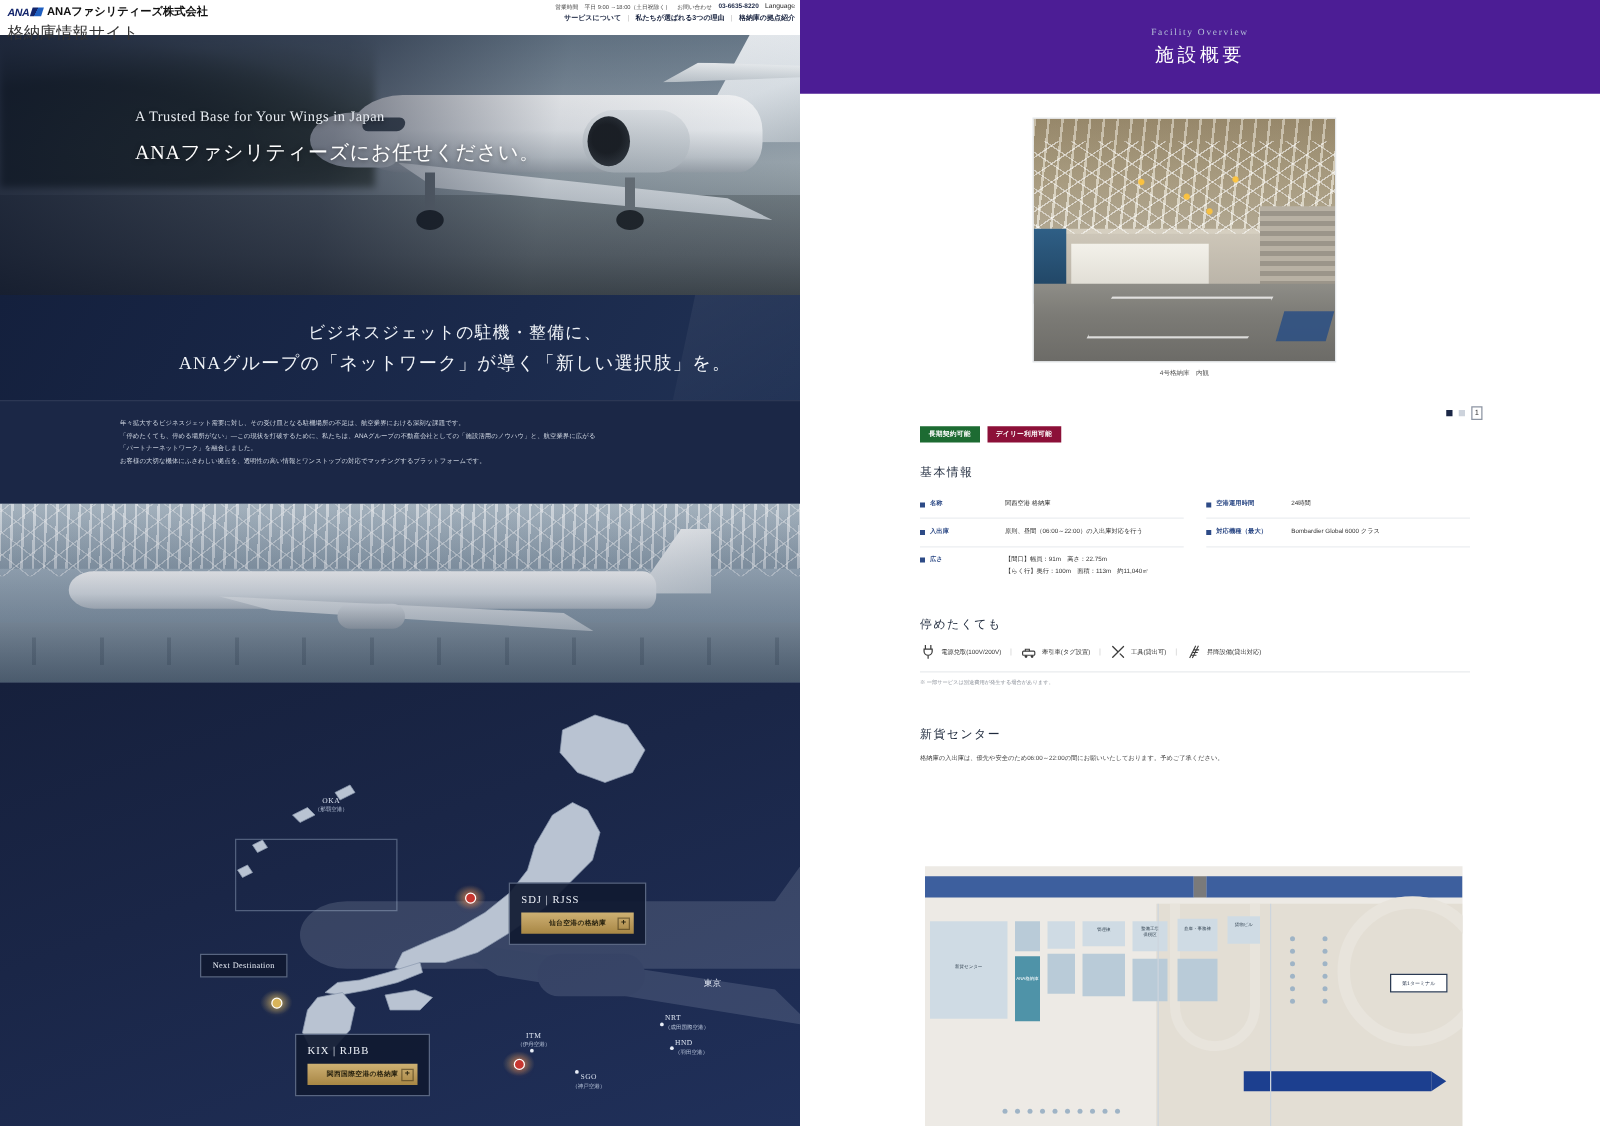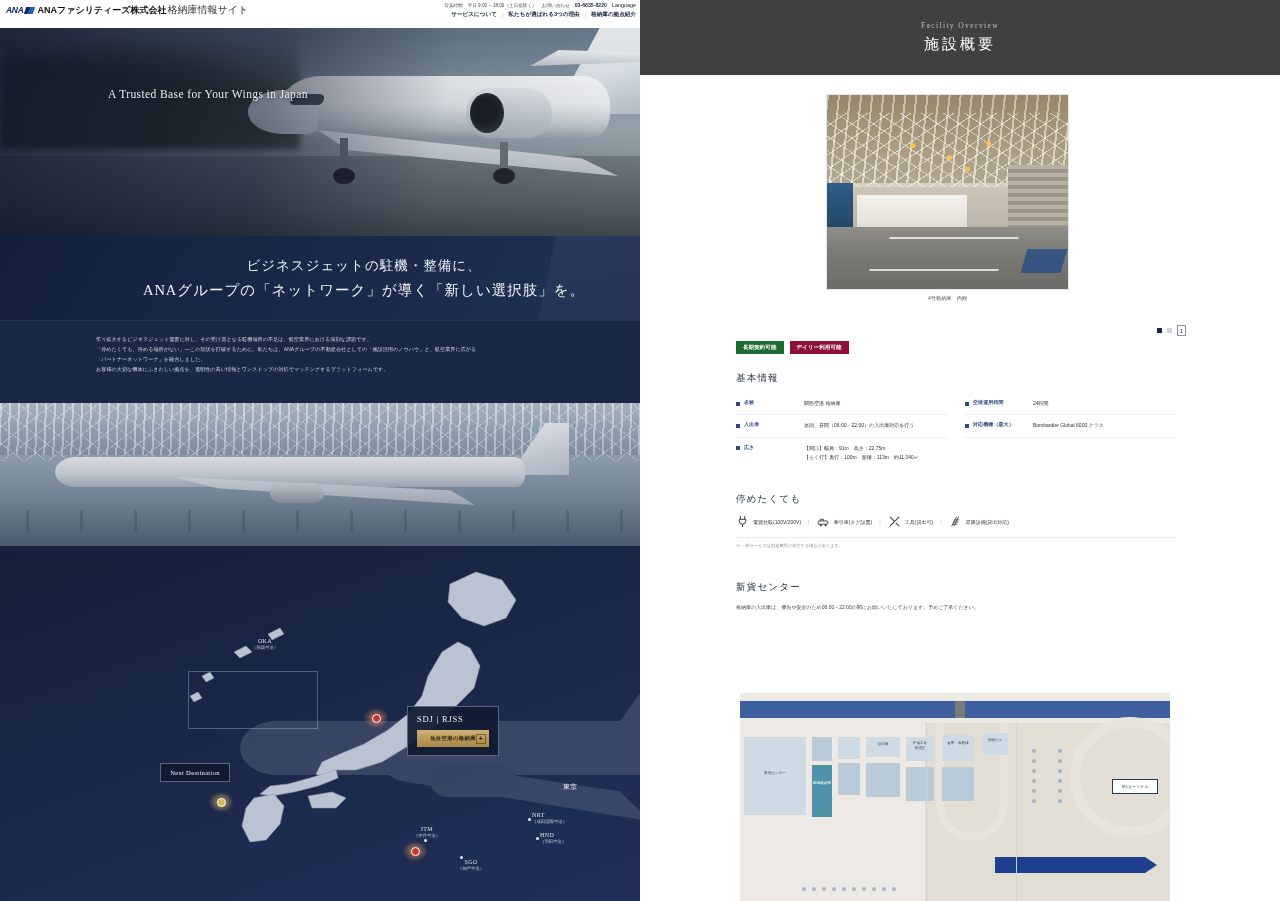--- a/index.html
+++ b/index.html
@@ -5,27 +5,27 @@
   *{box-sizing:border-box;margin:0;padding:0;}
   html,body{width:1280px;height:901px;overflow:hidden;}
   body{font-family:"Liberation Sans",sans-serif;background:#fff;}
   .page{position:relative;width:1280px;height:901px;display:flex;}
 
   
   .left{position:relative;width:640px;height:901px;background:#1b2746;overflow:hidden;}
 
   
   .site-header{position:absolute;top:0;left:0;width:640px;height:28px;background:#ffffff;z-index:40;}
-  .brand{position:absolute;left:6px;top:3px;display:flex;flex-direction:row;gap:1px;}
+  .brand{position:absolute;left:6px;top:3px;display:flex;flex-direction:column;gap:1px;}
   .brand-top{display:flex;align-items:center;gap:4px;}
   .ana-logo{display:flex;align-items:center;}
   .ana-logo .ana-txt{font-size:8.5px;font-weight:bold;font-style:italic;color:#13256b;letter-spacing:-.3px;}
   .ana-logo .ana-bar{width:9px;height:7px;margin-left:1px;background:linear-gradient(100deg,#13256b 0 45%,#1f5fc0 45% 100%);transform:skewX(-18deg);}
   .brand-name{font-size:9px;color:#111;font-weight:bold;}
-  .brand-sub{font-size:10px;color:#333;}
+  .brand-sub{font-size:13px;color:#333;}
 
   .hdr-right{position:absolute;right:4px;top:2px;display:flex;flex-direction:column;align-items:flex-end;gap:3px;}
   .hdr-util{display:flex;align-items:center;gap:5px;font-size:4.6px;color:#444;white-space:nowrap;}
   .hdr-util .tel{font-size:5.2px;color:#1b2746;font-weight:bold;}
   .hdr-util .lang{font-size:5.4px;color:#222;}
   .hdr-nav{display:flex;align-items:center;gap:5px;font-size:5.6px;color:#18233f;white-space:nowrap;font-weight:bold;}
   .hdr-nav .sep{color:#bbb;font-weight:normal;}
 
   
   .hero{position:absolute;top:0;left:0;width:640px;height:236px;overflow:hidden;}
@@ -114,26 +114,26 @@
 
   .pin{position:absolute;width:9px;height:9px;border-radius:50%;background:#c8362f;border:1.5px solid #fff;box-shadow:0 0 7px rgba(230,90,60,.9);}
   .pin-gold{position:absolute;width:9px;height:9px;border-radius:50%;background:#d8b45a;border:1.5px solid #fff;box-shadow:0 0 8px rgba(216,180,90,.85);}
   .glow{position:absolute;width:26px;height:20px;border-radius:50%;background:radial-gradient(ellipse,rgba(233,195,106,.55),transparent 70%);}
 
   .card{position:absolute;background:rgba(16,26,50,.93);border:1px solid rgba(176,193,224,.45);padding:7px 9px 8px;}
   .card-code{font-family:"Liberation Serif",serif;font-size:8.5px;color:#eef2f9;letter-spacing:.8px;margin-bottom:6px;}
   .card-btn{display:flex;align-items:center;justify-content:center;position:relative;width:100%;height:17px;
     background:linear-gradient(180deg,#cdb173 0%,#b9995a 55%,#a78744 100%);color:#2a2410;font-size:5.4px;font-weight:bold;letter-spacing:.3px;}
   .card-btn .plus{position:absolute;right:3px;top:50%;transform:translateY(-50%);width:10px;height:10px;border:1px solid rgba(60,48,20,.55);display:flex;align-items:center;justify-content:center;font-size:7px;line-height:1;}
-  .card-sdj{left:407px;top:706px;width:92px;}
+  .card-sdj{left:407px;top:706px;width:110px;}
   .card-kix{left:236px;top:827px;width:108px;}
   .nextdest{position:absolute;left:160px;top:763px;width:70px;height:19px;background:rgba(16,26,50,.93);border:1px solid rgba(176,193,224,.45);display:flex;align-items:center;justify-content:center;font-family:"Liberation Serif",serif;font-size:6.6px;color:#e9eef7;letter-spacing:.3px;}
 
   
-  .right{position:relative;width:640px;height:901px;background:#404040;}
+  .right{position:relative;width:640px;height:901px;background:#4c1d95;}
   .fac-head{position:absolute;top:0;left:0;width:640px;height:75px;display:flex;flex-direction:column;align-items:center;justify-content:center;gap:5px;}
   .fac-eyebrow{font-family:"Liberation Serif",serif;font-size:7.5px;color:#b7c4da;letter-spacing:1.4px;}
   .fac-title{font-family:"Liberation Serif",serif;font-size:15px;color:#fff;letter-spacing:3px;}
 
   .sheet{position:absolute;top:75px;left:0;width:640px;height:826px;background:#fff;overflow:hidden;}
 
   .photo{position:absolute;left:186px;top:19px;width:243px;height:196px;overflow:hidden;border:1px solid #e4e7ea;}
   .ph-sky{position:absolute;inset:0;background:linear-gradient(180deg,#b9ad9a 0%,#cfc6b4 30%,#d8d2c4 52%,#b9b6ad 72%,#8d8d88 100%);}
   .ph-roof{position:absolute;left:0;top:0;width:243px;height:88px;
       background:repeating-linear-gradient(96deg,rgba(255,255,255,.35) 0 2px,rgba(120,105,80,.35) 2px 11px),
@@ -228,20 +228,21 @@
           <div class="jet-wing"></div>
         <div class="jet-gear"></div>
           <div class="jet-gear2"></div>
         <div class="jet-wheel"></div>
           <div class="jet-wheel2"></div>
       </div>
       <div class="hero-veil"></div>
       <div class="hero-copy">
         <div class="hero-eyebrow">A Trusted Base for Your Wings in Japan</div>
         <div class="hero-title">
+          <div>ANAファシリティーズにお任せください。</div>
         </div>
       </div>
     </div>
 
     <header class="site-header">
       <div class="brand">
         <div class="brand-top">
           <span class="ana-logo">
             <span class="ana-txt">ANA</span>
               <span class="ana-bar"></span>
@@ -370,20 +371,27 @@
     <div class="nextdest">Next Destination</div>
 
     <div class="card card-sdj">
       <div class="card-code">SDJ | RJSS</div>
       <div class="card-btn">
         <span>仙台空港の格納庫</span>
         <span class="plus">+</span>
       </div>
     </div>
 
+    <div class="card card-kix">
+      <div class="card-code">KIX | RJBB</div>
+      <div class="card-btn">
+        <span>関西国際空港の格納庫</span>
+        <span class="plus">+</span>
+      </div>
+    </div>
   </section>
 
   <section class="right">
 
     <div class="fac-head">
       <div class="fac-eyebrow">Facility Overview</div>
       <div class="fac-title">施設概要</div>
     </div>
 
     <div class="sheet">

